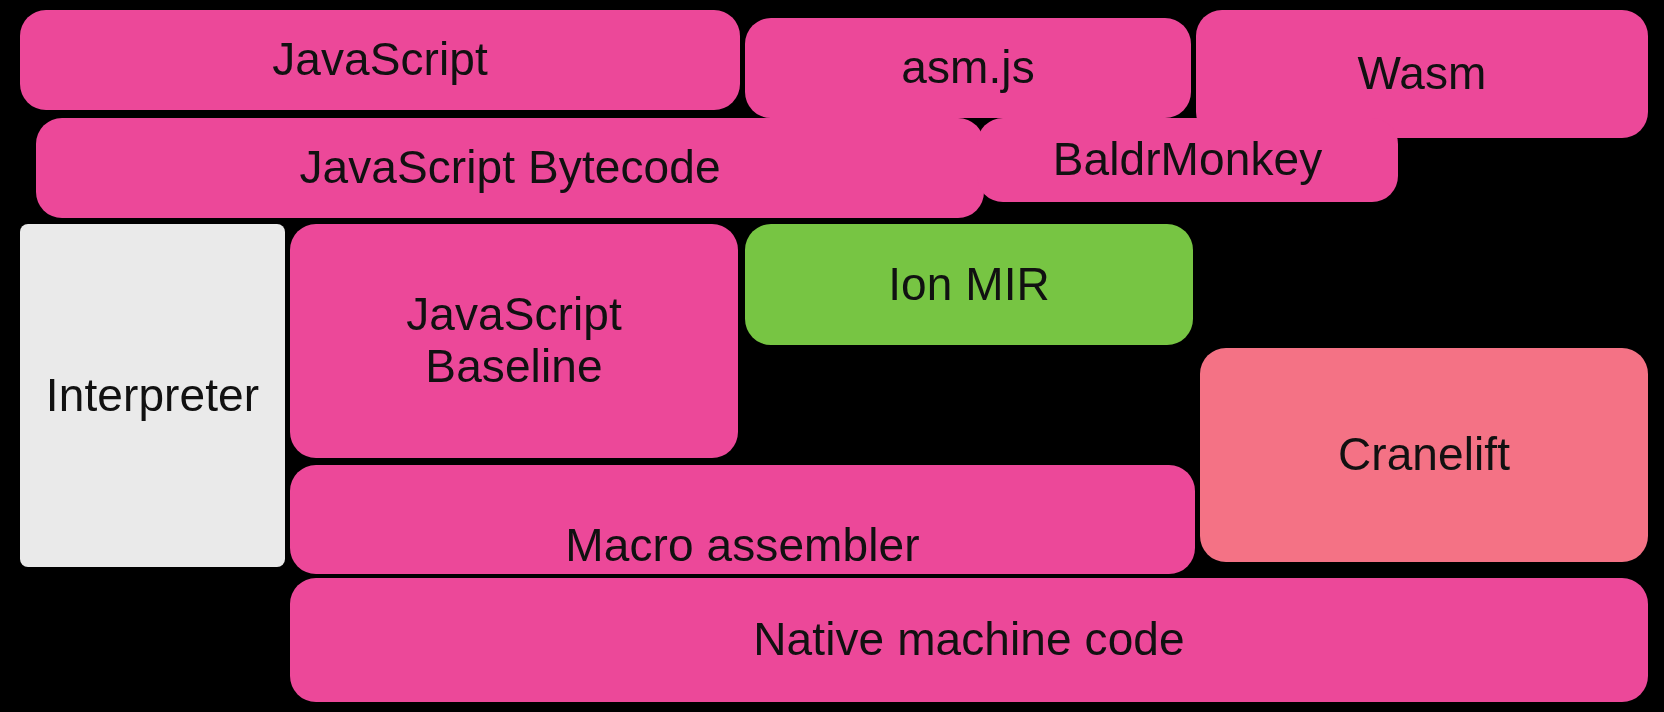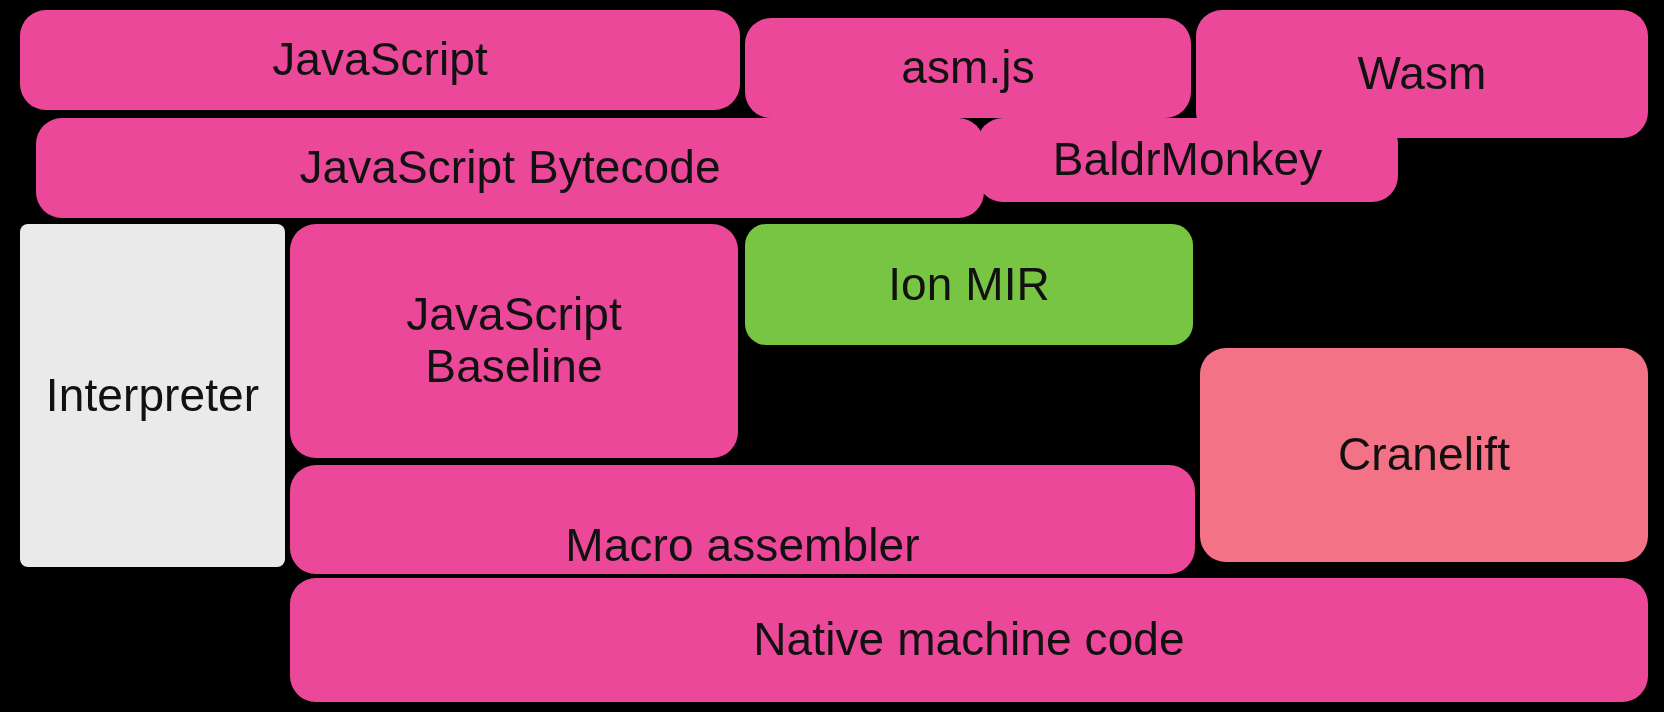--- a/index.html
+++ b/index.html
@@ -43,17 +43,17 @@
 
 <div id="stage">
     <div class="node fill-white" style="left: 20px; top: 10px; width: 720px; height: 100px;"><span>JavaScript</span></div>
     <div class="node fill-white" style="left: 745px; top: 18px; width: 446px; height: 100px;"><span>asm.js</span></div>
     <div class="node fill-white" style="left: 1196px; top: 10px; width: 452px; height: 128px;"><span>Wasm</span></div>
     <div class="node fill-white" style="left: 20px; top: 118px; width: 948px; height: 100px; margin-left: 16px;"><span>JavaScript Bytecode</span></div>
     <div class="node fill-white" style="left: 977px; top: 118px; width: 421px; height: 84px;"><span>BaldrMonkey</span></div>
     <div class="node fill-gray" style="left: 20px; top: 224px; width: 265px; height: 343px; border-radius: 8px;"><span>Interpreter</span></div>
     <div class="node fill-white" style="left: 290px; top: 224px; width: 448px; height: 234px;"><span>JavaScript
 Baseline</span></div>
-    <div class="node fill-green" style="left: 745px; top: 224px; width: 448px; height: 121px; border-radius: 21px;"><span>Ion MIR</span></div>
+    <div class="node fill-green" style="left: 745px; top: 224px; width: 448px; height: 121px;"><span>Ion MIR</span></div>
     <div class="node fill-white" style="left: 290px; top: 465px; width: 905px; height: 109px; align-items: flex-end;"><span>Macro assembler</span></div>
     <div class="node fill-pink" style="left: 1200px; top: 348px; width: 448px; height: 214px; text-align: center;"><span>Cranelift</span></div>
     <div class="node fill-white" style="left: 290px; top: 578px; width: 1358px; height: 124px;"><span>Native machine code</span></div>
   </div>
 
 </body></html>

